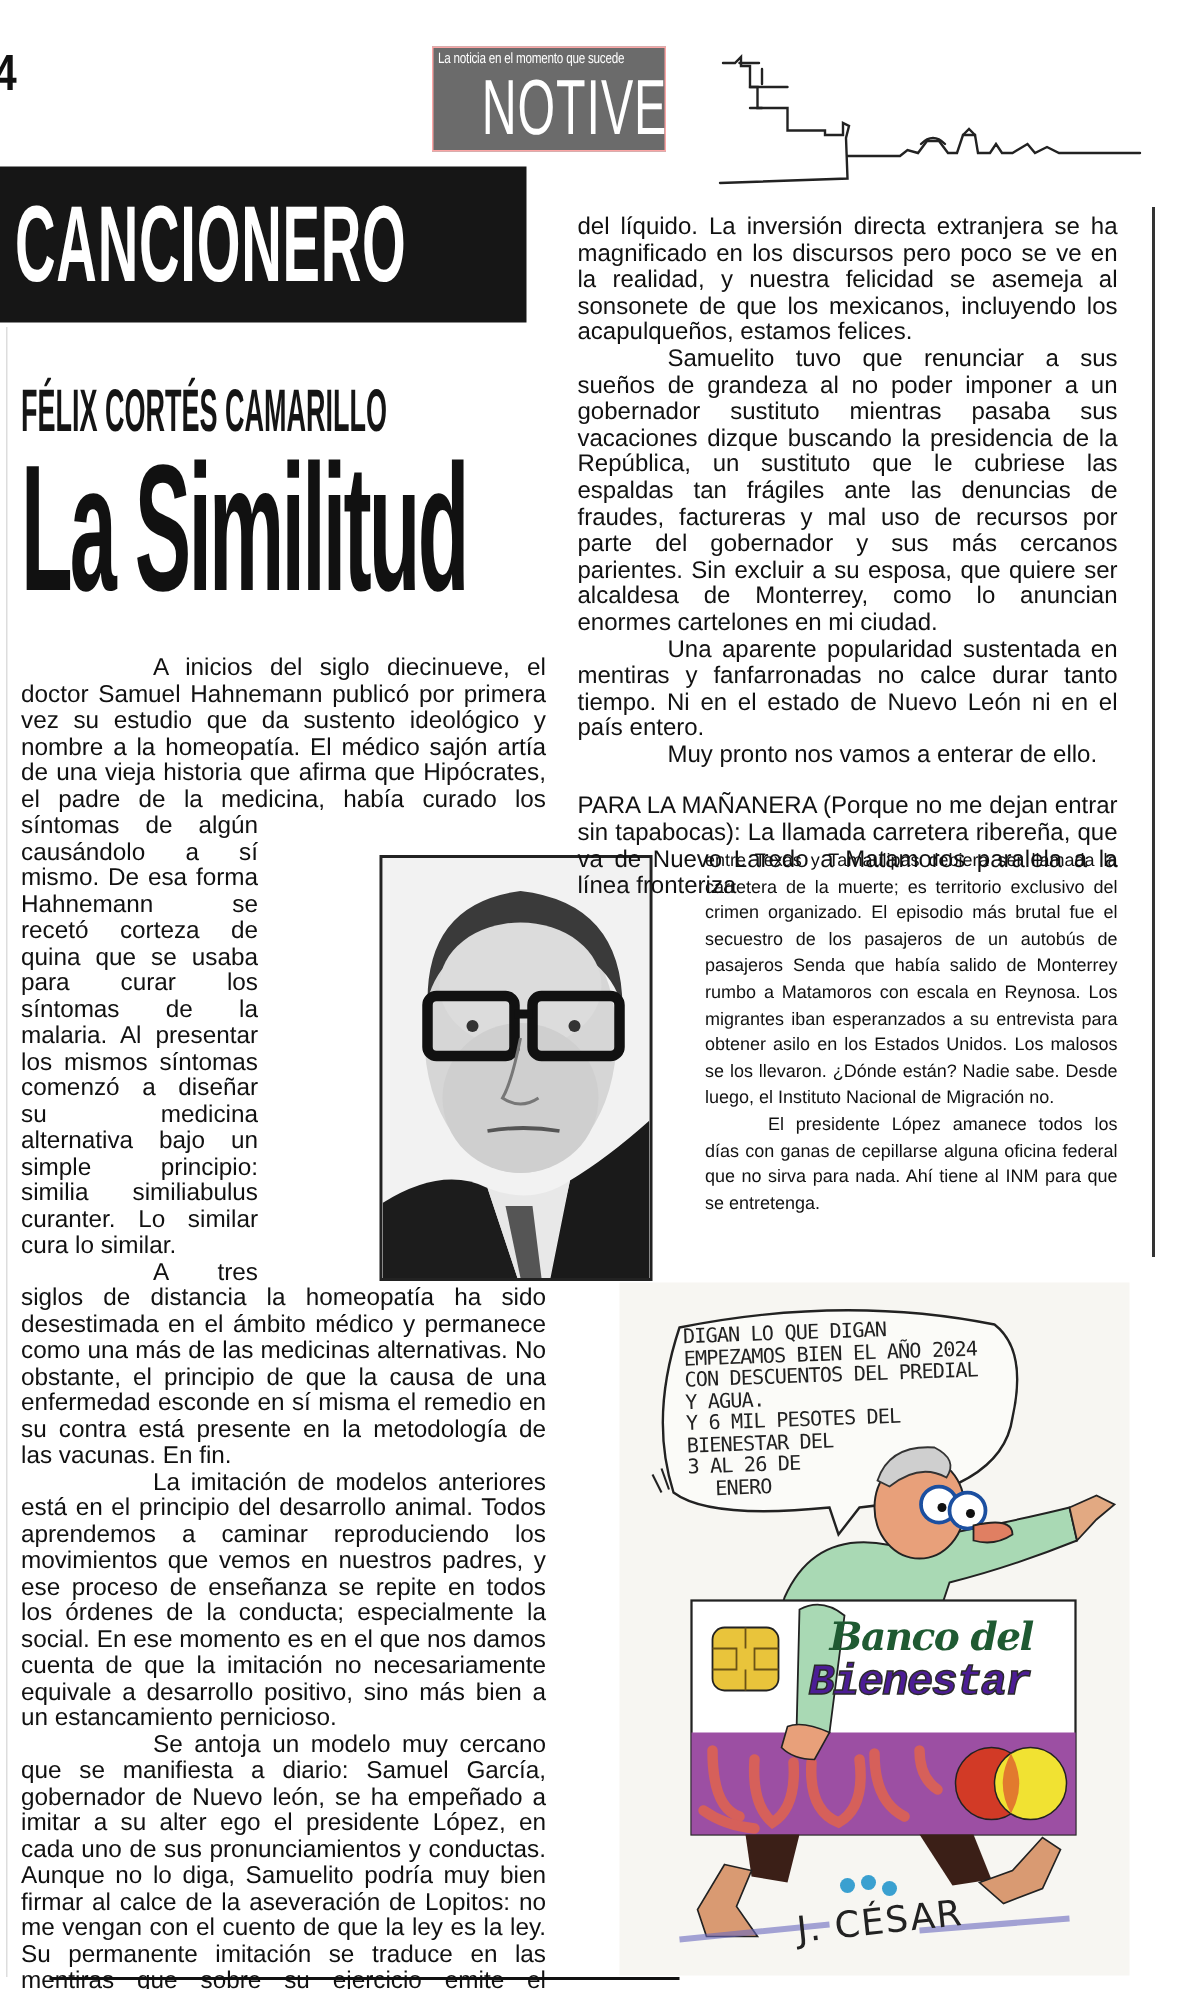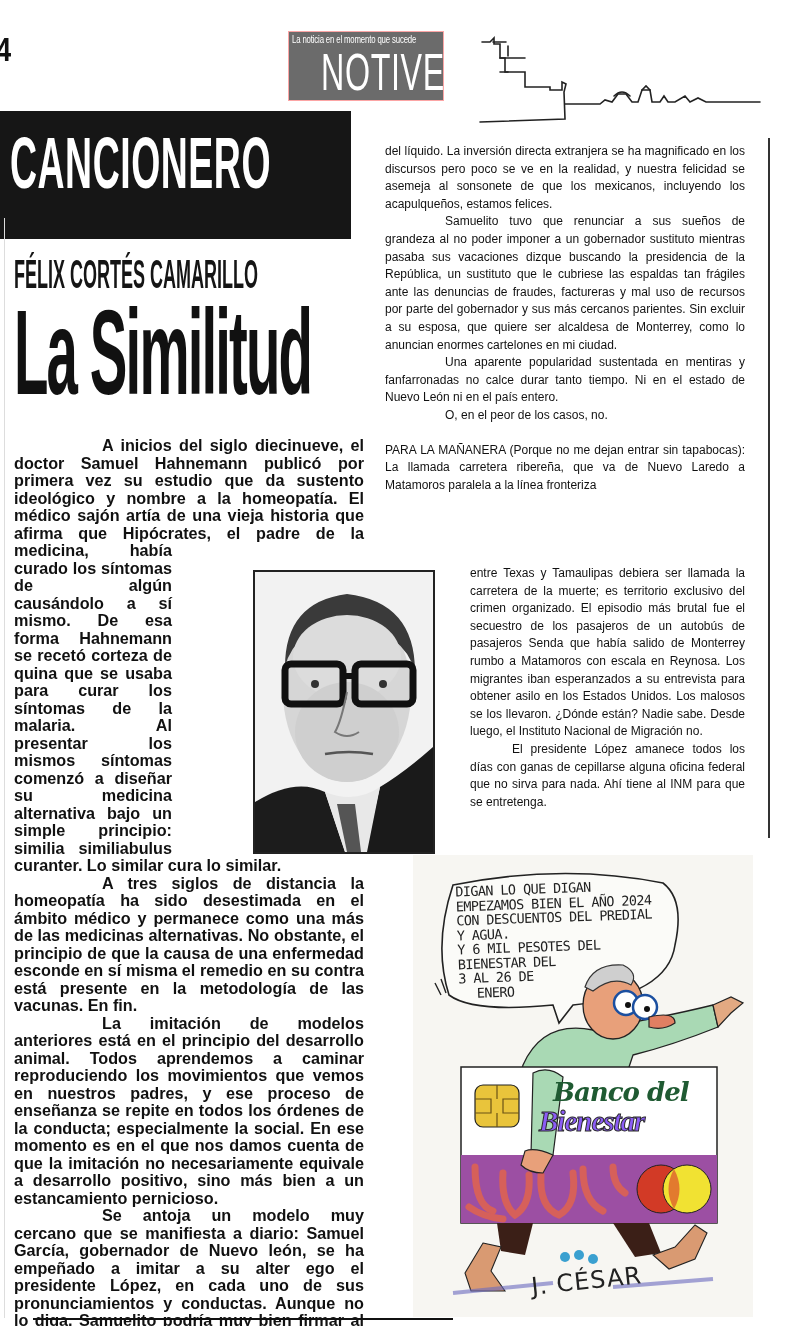--- a/index.html
+++ b/index.html
@@ -7,49 +7,49 @@
   body { position: relative; font-family: "Liberation Sans", sans-serif; color: #111; }
 
   .page-number { position: absolute; left: -4px; top: 30px; font-family: "Liberation Sans", sans-serif; font-weight: 700; font-size: 34px; transform: scaleX(0.8); transform-origin: left; color: #111; }
 
   .logo { position: absolute; left: 288px; top: 31px; width: 156px; height: 70px; background: #6b6b6b; border: 1px solid #fca5a5; }
   .logo-tagline { position: absolute; left: 3px; top: 2px; width: 150px; font-size: 10px; color: #fff; white-space: nowrap; transform: scaleX(0.78); transform-origin: left; letter-spacing: -0.2px; }
   .logo-name { position: absolute; left: 4px; top: 12px; width: 148px; text-align: center; font-family: "Liberation Sans", sans-serif; font-size: 52px; line-height: 56px; color: #fff; transform: scaleX(0.62); transform-origin: center; letter-spacing: 1px; }
 
   .skyline { position: absolute; left: 470px; top: 32px; width: 300px; height: 100px; }
 
-  .section-banner { position: absolute; left: 0; top: 111px; width: 351px; height: 128px; background: #161616; padding-left: 12px; }
+  .section-banner { position: absolute; left: 0; top: 111px; width: 351px; height: 104px; background: #161616; padding-left: 12px; }
   .section-banner-text { position: absolute; left: 10px; top: 12px; width: 600px; font-family: "Liberation Sans", sans-serif; font-weight: 700; font-size: 72px; line-height: 80px; color: #fff; transform: scaleX(0.52); transform-origin: left; letter-spacing: 1px; }
 
   .author { position: absolute; left: 14px; top: 252px; width: 700px; font-weight: 700; font-size: 40px; line-height: 44px; color: #151515; transform: scaleX(0.45); transform-origin: left; }
   .headline { position: absolute; left: 14px; top: 300px; width: 800px; font-weight: 700; font-size: 120px; line-height: 104px; color: #111; transform: scaleX(0.47); transform-origin: left; letter-spacing: -4px; }
 
   .col-left { position: absolute; left: 14px; top: 437px; width: 350px; font-size: 16.2px; line-height: 17.5px; text-align: justify; hyphens: manual; }
-  .col-left p { text-indent: 88px; font-weight: bold; }
+  .col-left p { text-indent: 88px; }
   .col-left .wrap-around { float: right; width: 182px; height: 287px; margin: 0 0 4px 10px; shape-outside: margin-box; }
 
-  .col-right { position: absolute; left: 385px; top: 143px; width: 360px; font-size: 12px; line-height: 17.6px; text-align: justify; }
+  .col-right { position: absolute; left: 385px; top: 143px; width: 360px; font-size: 16px; line-height: 17.6px; text-align: justify; }
   .col-right p { text-indent: 60px; }
   .col-right p.noindent { text-indent: 0; }
   .col-right p.spaced { margin-top: 17px; }
   .col-right p.plain { text-align: left; }
 
   .col-right-lower { position: absolute; left: 470px; top: 565px; width: 275px; font-size: 12px; line-height: 17.6px; text-align: justify; }
   .col-right-lower p { text-indent: 0; }
   .col-right-lower p.ind { text-indent: 42px; }
 
   .vertical-rule { position: absolute; left: 768px; top: 138px; width: 2px; height: 700px; background: #333; }
   .vertical-rule-left { position: absolute; left: 4px; top: 218px; width: 1px; height: 1100px; background: #ddd; }
 
   .photo { position: absolute; left: 253px; top: 570px; width: 182px; height: 284px; border: 2px solid #222; background: #f4f4f4; overflow: hidden; }
 
   .cartoon { position: absolute; left: 413px; top: 855px; width: 340px; height: 462px; background: #f7f6f2; overflow: hidden; }
   .speech-text { position: absolute; font-family: "DejaVu Sans Mono", monospace; font-size: 13.5px; line-height: 14.5px; color: #222; letter-spacing: -0.6px; transform: rotate(-2deg); }
   .card-brand-1 { position: absolute; left: 140px; top: 222px; font-family: "DejaVu Serif", serif; font-style: italic; font-weight: 700; font-size: 26px; color: #1f5a32; letter-spacing: -1px; }
-  .card-brand-2 { position: absolute; left: 126px; top: 250px; font-family: Liberation Serif, serif; font-style: italic; font-weight: 700; font-size: 29px; color: #8b5cf6; -webkit-text-stroke: 1px #2a2a2a; letter-spacing: -1px; }
+  .card-brand-2 { position: absolute; left: 126px; top: 250px; font-family: Liberation Mono, monospace; font-style: italic; font-weight: 700; font-size: 29px; color: #4c1d95; -webkit-text-stroke: 1px #2a2a2a; letter-spacing: -1px; }
   .signature { position: absolute; left: 118px; top: 412px; font-family: "DejaVu Sans", sans-serif; font-size: 24px; color: #222; transform: rotate(-6deg); letter-spacing: 1px; }
 
   .bottom-rule { position: absolute; left: 33px; top: 1318px; width: 420px; height: 2px; background: #111; }
 </style>
 </head>
 <body>
 
 <div class="page-number">4</div>
 
 <div class="logo">
@@ -104,21 +104,21 @@
 
     <path d="M92 120 Q 86 150 80 160 Q 92 168 104 160" fill="none" stroke="#777" stroke-width="2"></path>
     <path d="M70 182 Q 94 178 118 182" fill="none" stroke="#555" stroke-width="2.5"></path>
   </svg>
 </div>
 
 <div class="col-right">
   <p class="noindent">del líquido. La inversión directa extranjera se ha magnificado en los discursos pero poco se ve en la realidad, y nuestra felicidad se asemeja al sonsonete de que los mexicanos, incluyendo los acapulqueños, estamos felices.</p>
   <p>Samuelito tuvo que renunciar a sus sueños de grandeza al no poder imponer a un gobernador sustituto mientras pasaba sus vacaciones dizque buscando la presidencia de la República, un sustituto que le cubriese las espaldas tan frágiles ante las denuncias de fraudes, factureras y mal uso de recursos por parte del gobernador y sus más cercanos parientes. Sin excluir a su esposa, que quiere ser alcaldesa de Monterrey, como lo anuncian enormes cartelones en mi ciudad.</p>
   <p>Una aparente popularidad sustentada en mentiras y fanfarronadas no calce durar tanto tiempo. Ni en el estado de Nuevo León ni en el país entero.</p>
-  <p class="plain">O, en el peor de los casos, no.</p>
+  <p class="plain">Muy pronto nos vamos a enterar de ello.</p>
   <p class="noindent spaced">PARA LA MAÑANERA (Porque no me dejan entrar sin tapabocas): La llamada carretera ribereña, que va de Nuevo Laredo a Matamoros paralela a la línea fronteriza</p>
 </div>
 
 <div class="col-right-lower">
   <p>entre Texas y Tamaulipas debiera ser llamada la carretera de la muerte; es territorio exclusivo del crimen organizado. El episodio más brutal fue el secuestro de los pasajeros de un autobús de pasajeros Senda que había salido de Monterrey rumbo a Matamoros con escala en Reynosa. Los migrantes iban esperanzados a su entrevista para obtener asilo en los Estados Unidos. Los malosos se los llevaron. ¿Dónde están? Nadie sabe. Desde luego, el Instituto Nacional de Migración no.</p>
   <p class="ind">El presidente López amanece todos los días con ganas de cepillarse alguna oficina federal que no sirva para nada. Ahí tiene al INM para que se entretenga.</p>
 </div>
 
 <div class="vertical-rule"></div>
 

